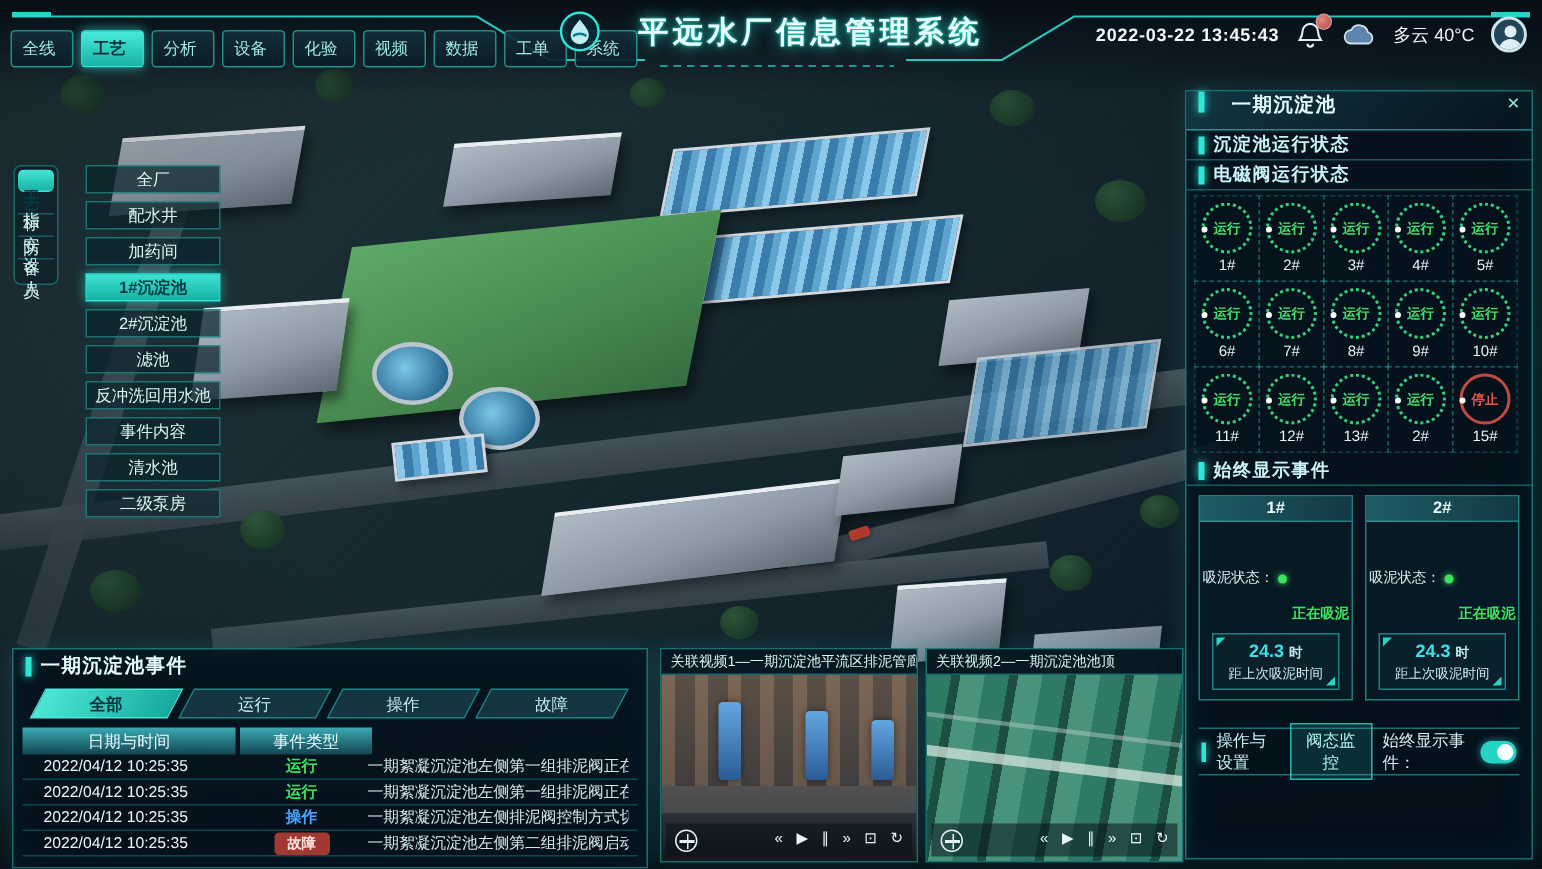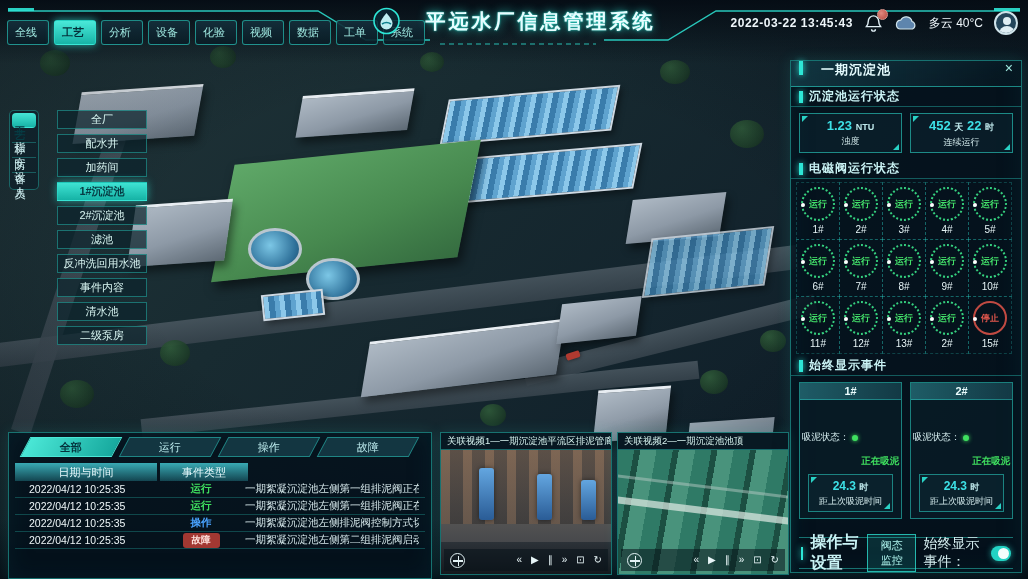--- a/index.html
+++ b/index.html
@@ -126,24 +126,24 @@
     border-left:6px solid #2ee6d6; border-bottom:6px solid transparent; opacity:.9; }
   .mud-stat::after { content:""; position:absolute; right:2px; bottom:2px;
     border-right:6px solid #2ee6d6; border-top:6px solid transparent; opacity:.9; }
   .mud-stat-val { font-size:12px; font-weight:bold; color:#3de0e6; }
   .mud-stat-val .unit { font-size:9px; color:#bfe9ec; }
   .mud-stat-cap { font-size:9px; color:#cfe6e8; }
 
   #ops-box { margin:12px 8px 0 8px; border-top:1px solid rgba(46,230,214,.45); border-bottom:1px solid rgba(46,230,214,.45);
     height:32px; display:flex; align-items:center; gap:7px; padding:0 2px; }
   #ops-box::before { content:""; width:4px; height:13px; background:#2ee6d6; box-shadow:0 0 6px #2ee6d6; }
-  #ops-title { font-size:16px; font-weight:bold; color:#c9f2f4; }
+  #ops-title { font-size:11px; font-weight:normal; color:#c9f2f4; }
   #valve-monitor-btn { font-family:inherit; font-size:11px; color:#aef3ec; cursor:pointer;
     background:rgba(46,230,214,.14); border:1px solid rgba(46,230,214,.75); padding:3px 10px; }
-  #ops-toggle-label { font-size:14px; color:#d6eef0; margin-left:auto; }
+  #ops-toggle-label { font-size:11px; color:#d6eef0; margin-left:auto; }
   .toggle { width:32px; height:15px; border-radius:8px; background:#23d3c4; position:relative; cursor:pointer;
     box-shadow:0 0 6px rgba(46,230,214,.6); }
   .toggle .knob { position:absolute; right:2px; top:2px; width:11px; height:11px; border-radius:50%; background:#f2fdfc; }
 
   
   #events-panel { left:8px; top:432px; width:424px; height:147px; }
   #ev-title-row { display:flex; align-items:center; gap:6px; height:22px; padding:0 8px; }
   #ev-title-row::before { content:""; width:4px; height:13px; background:#2ee6d6; box-shadow:0 0 6px #2ee6d6; }
   #ev-title { font-size:13px; font-weight:bold; color:#e4fbfd; letter-spacing:1px; }
   #ev-tabs { display:flex; margin:4px 0 6px 16px; }
@@ -310,38 +310,20 @@
 
   <div id="right-panel" class="panel">
     <div id="rp-header">
       <span id="rp-title">一期沉淀池</span>
       <span id="rp-close">×</span>
     </div>
 
     <div class="sec-head">
       <span class="sec-title">沉淀池运行状态</span>
     </div>
-    <div class="stat-row">
-      <div class="stat-card">
-        <div class="stat-val">
-          <span>1.23</span>
-          <span class="unit">NTU</span>
-        </div>
-        <div class="stat-cap">浊度</div>
-      </div>
-      <div class="stat-card">
-        <div class="stat-val">
-          <span>452</span>
-          <span class="unit">天</span>
-          <span>22</span>
-          <span class="unit">时</span>
-        </div>
-        <div class="stat-cap">连续运行</div>
-      </div>
-    </div>
 
     <div class="sec-head">
       <span class="sec-title">电磁阀运行状态</span>
     </div>
     <div id="valve-grid">
         <div class="valve-cell">
           <div class="valve-ring">
             <span class="valve-status">运行</span>
           </div>
           <div class="valve-id">1#</div>
@@ -472,20 +454,23 @@
       <span id="ops-title">操作与设置</span>
       <button id="valve-monitor-btn">阀态监控</button>
       <span id="ops-toggle-label">始终显示事件：</span>
       <div class="toggle">
           <div class="knob"></div>
         </div>
     </div>
   </div>
 
   <div id="events-panel" class="panel">
+    <div id="ev-title-row">
+      <span id="ev-title">一期沉淀池事件</span>
+    </div>
     <div id="ev-tabs">
         <div class="ev-tab active">
           <span>全部</span>
         </div>
         <div class="ev-tab">
           <span>运行</span>
         </div>
         <div class="ev-tab">
           <span>操作</span>
         </div>

